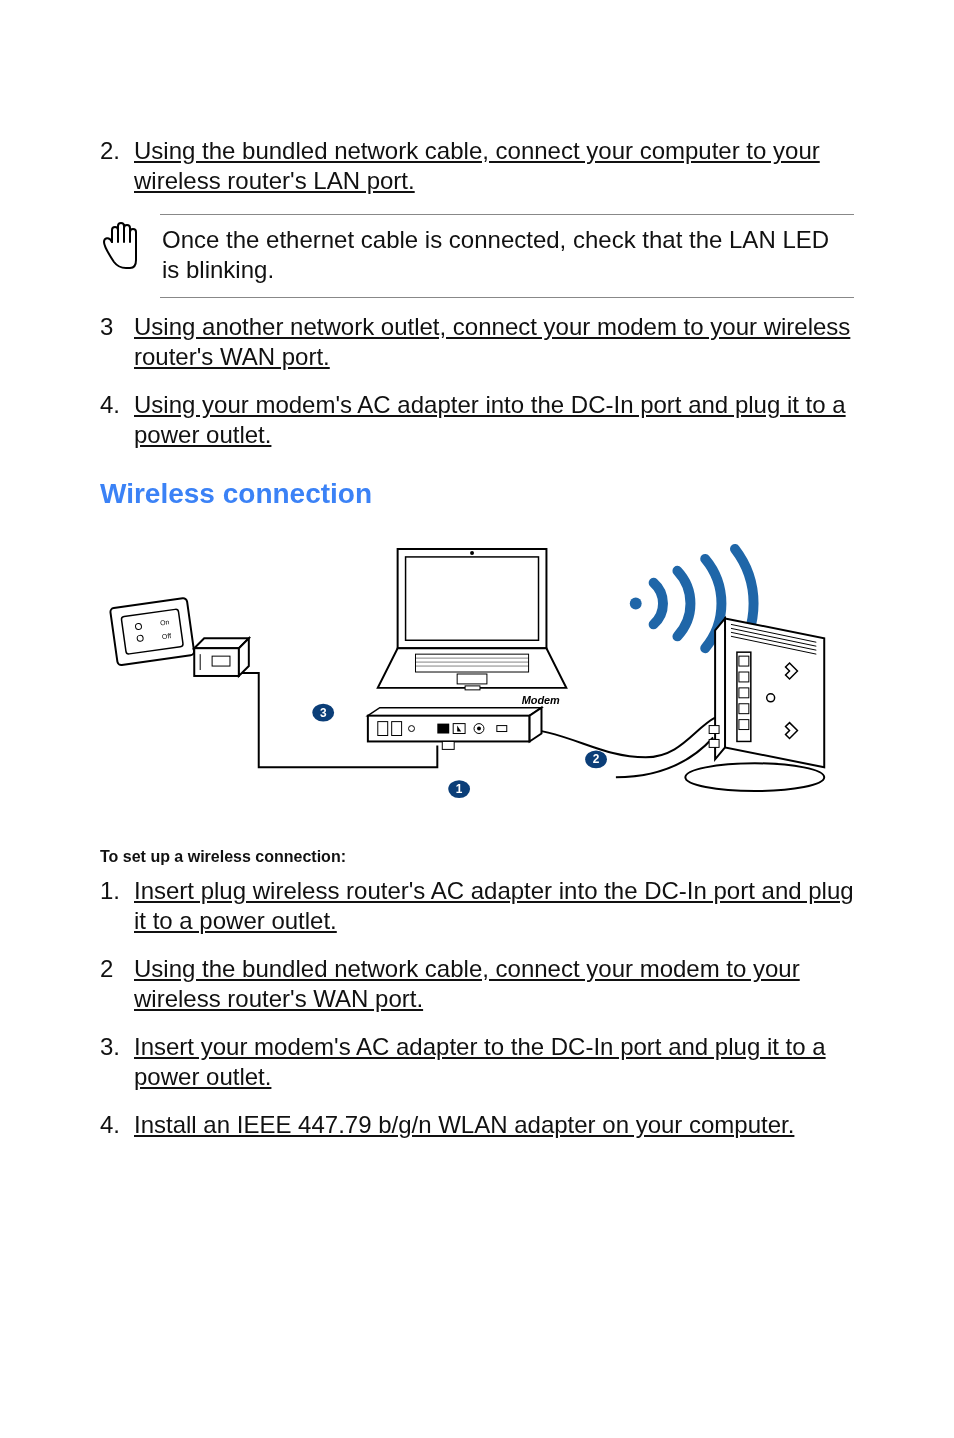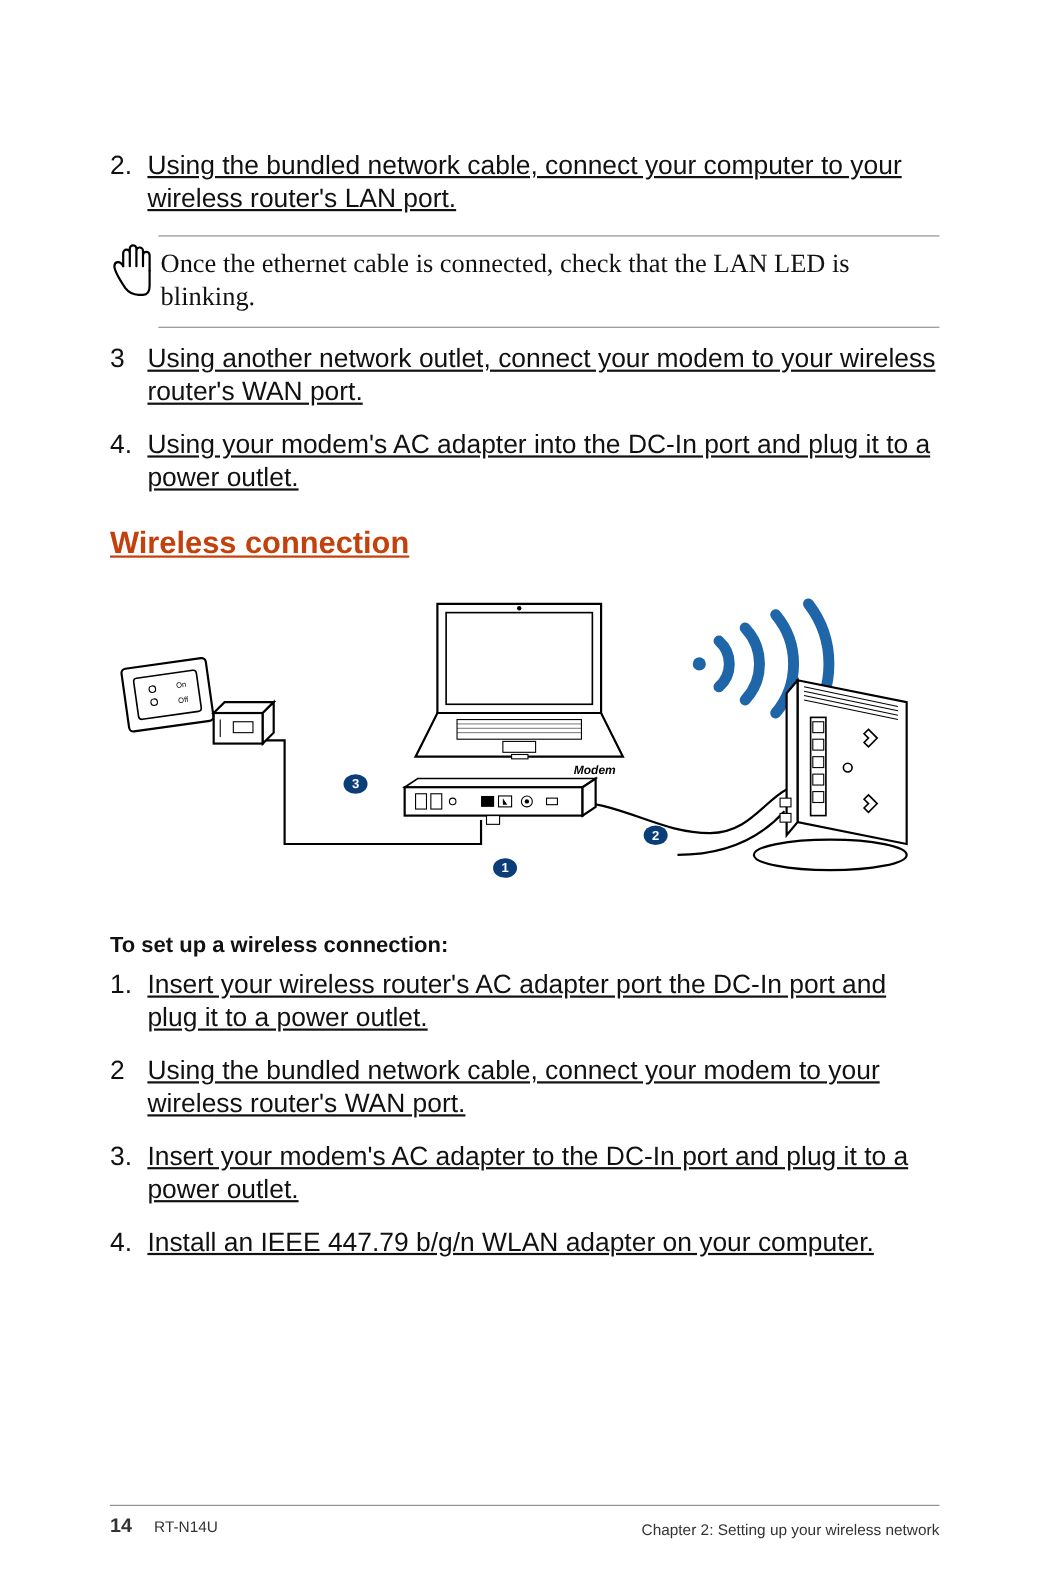--- a/index.html
+++ b/index.html
@@ -32,55 +32,54 @@
     flex: 0 0 34px;
     text-align: left;
   }
   .ol-item .txt {
     flex: 1 1 auto;
     text-decoration: underline;
   }
   .note-row {
     display: flex;
     align-items: flex-start;
+    gap: 16px;
     margin: 4px 0 14px 0;
-    font-family: Liberation Serif, serif;
   }
   .note-row .hand-icon {
     width: 44px;
     height: 52px;
     flex: 0 0 44px;
     padding-top: 6px;
   }
   .note-box {
     flex: 1 1 auto;
     border-top: 1px solid #888;
     border-bottom: 1px solid #888;
     padding: 10px 2px 12px 2px;
     font-size: 24px;
     line-height: 1.25;
   }
   h2.section {
     font-size: 28px;
     font-weight: 700;
-    color: #c2410c;
+    color: #3b82f6;
     margin: 28px 0 18px 0;
-    text-decoration: underline;
   }
   .diagram-box {
     width: 100%;
     height: 290px;
     margin: 0 0 30px 0;
   }
   .diagram-box svg {
     width: 100%;
     height: 100%;
   }
   .sub-heading {
-    font-size: 20px;
+    font-size: 16px;
     font-weight: 700;
     margin: 28px 0 10px 0;
   }
   .footer {
     display: flex;
     justify-content: space-between;
     align-items: flex-end;
     border-top: 1px solid #888;
     padding-top: 8px;
     font-size: 14px;
@@ -252,37 +251,30 @@
             <text x="362" y="266">1</text>
           </g>
         </g>
       </svg>
     </div>
 
     <div class="sub-heading">To set up a wireless connection:</div>
 
     <div class="ol-item">
       <div class="num">1.</div>
-      <div class="txt">Insert your wireless router's AC adapter port the DC-In port and plug it to a power outlet.</div>
+      <div class="txt">Insert plug wireless router's AC adapter into the DC-In port and plug it to a power outlet.</div>
     </div>
     <div class="ol-item">
       <div class="num">2</div>
       <div class="txt">Using the bundled network cable, connect your modem to your wireless router's WAN port.</div>
     </div>
     <div class="ol-item">
       <div class="num">3.</div>
       <div class="txt">Insert your modem's AC adapter to the DC-In port and plug it to a power outlet.</div>
     </div>
     <div class="ol-item">
       <div class="num">4.</div>
       <div class="txt">Install an IEEE 447.79 b/g/n WLAN adapter on your computer.</div>
     </div>
 
   </div>
 
-  <div class="footer">
-    <div class="left">
-      <span class="pnum">14</span>
-      <span>RT-N14U</span>
-    </div>
-    <div>Chapter 2: Setting up your wireless network</div>
-  </div>
 </div>
 
 </body></html>

